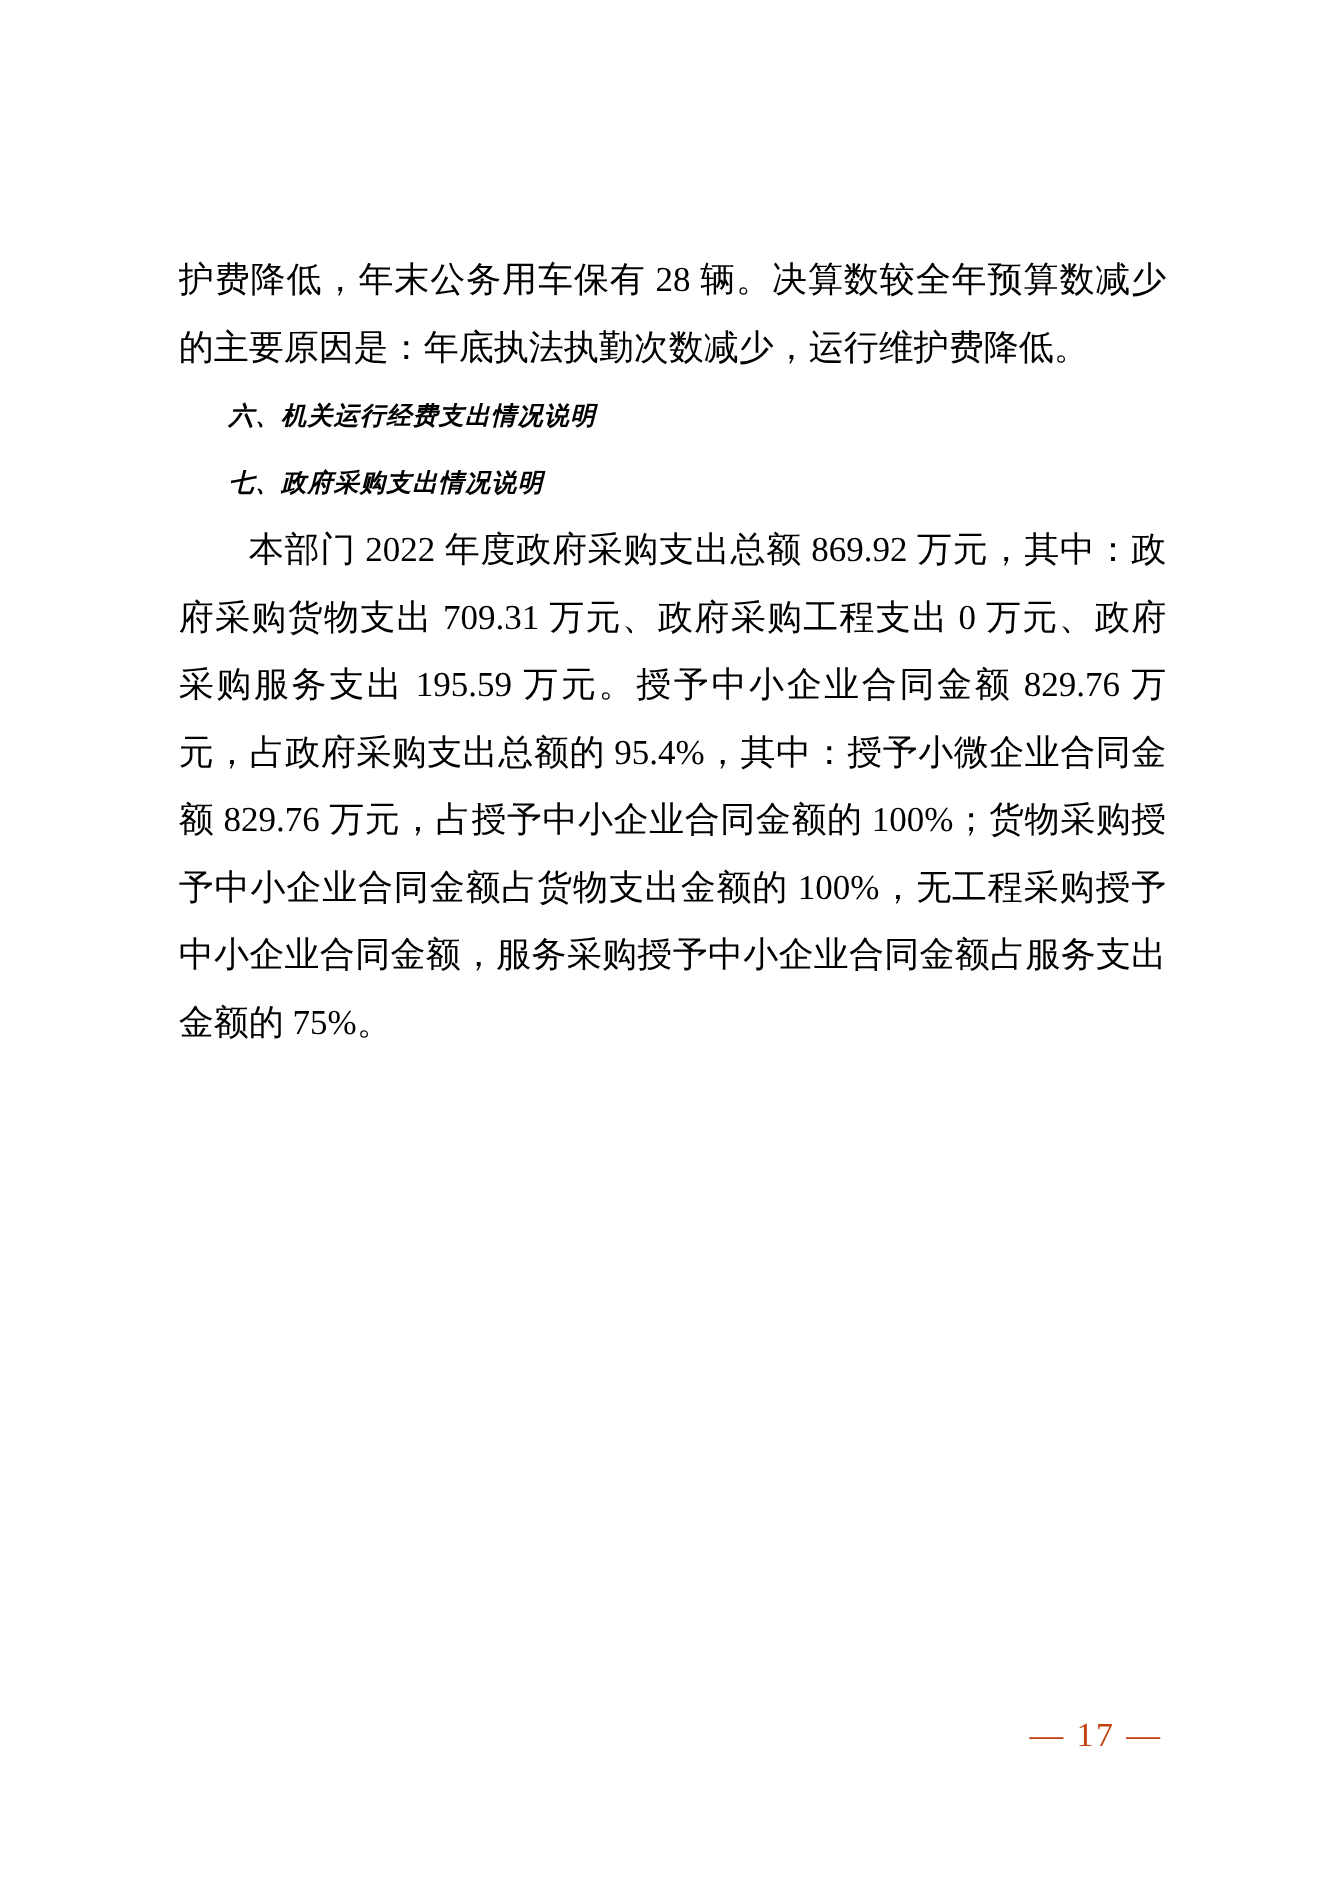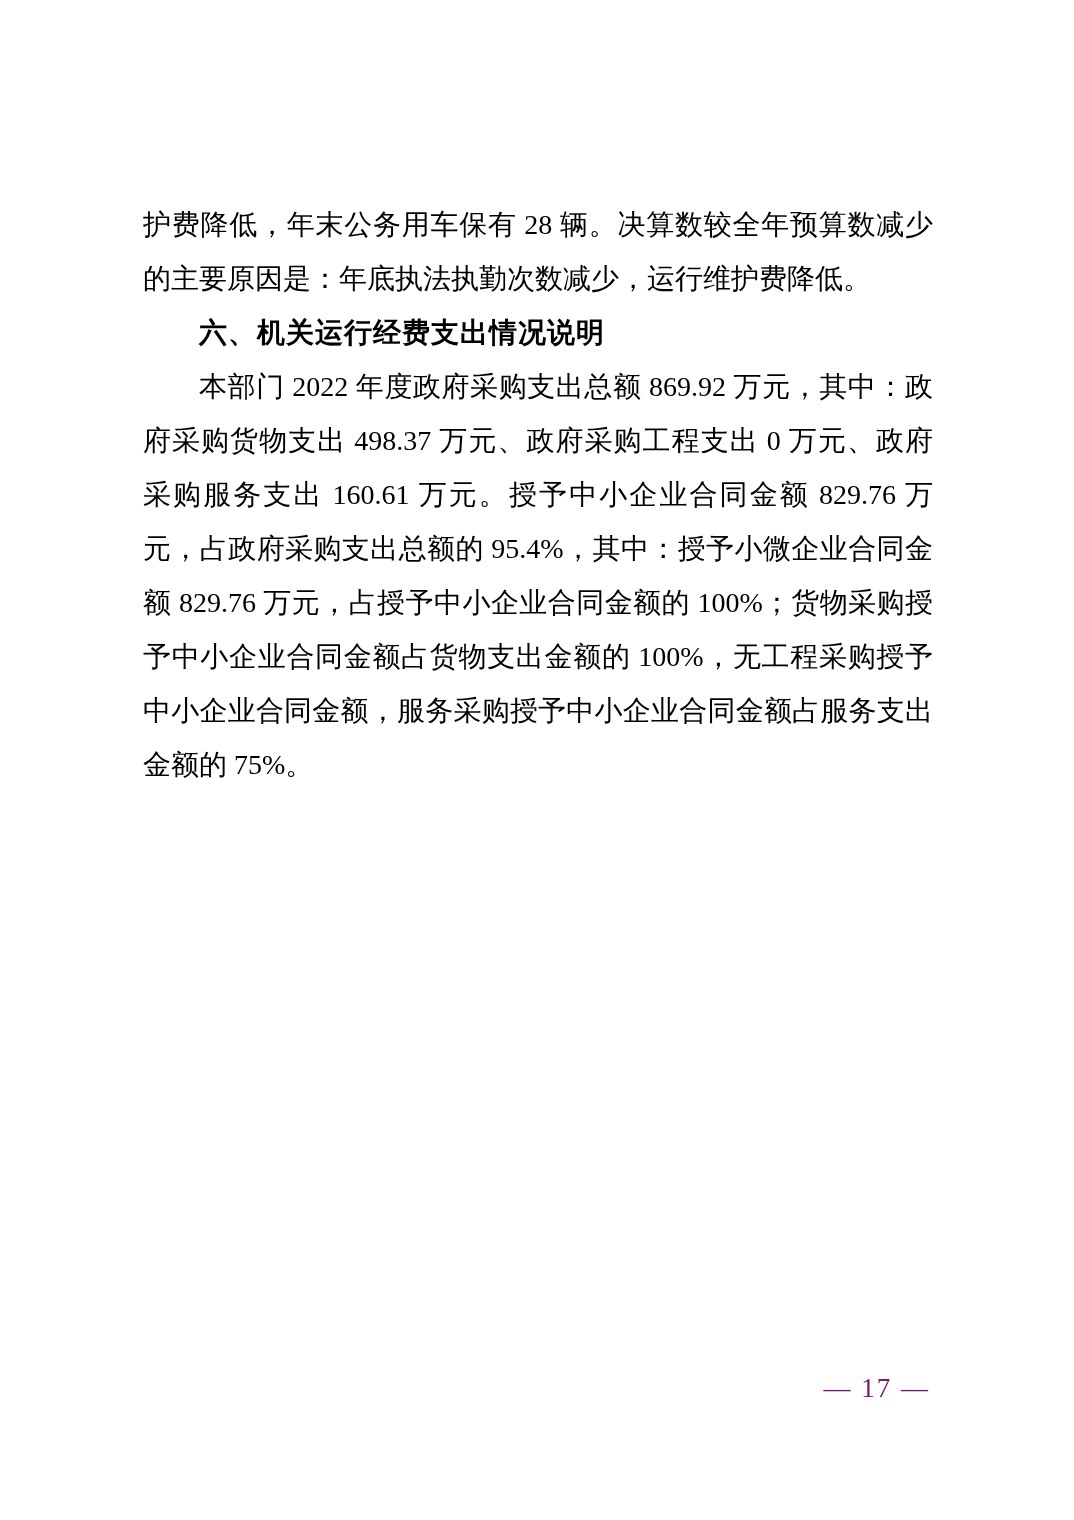--- a/index.html
+++ b/index.html
@@ -32,40 +32,42 @@
     text-indent: 2em;
   }
   .para.no-indent {
     text-indent: 0;
   }
   .heading {
     margin: 0;
     padding: 0;
     font-family: "Liberation Sans", "DejaVu Sans", sans-serif;
     font-weight: 700;
-    font-size: 28px;
+    font-size: 20px;
     line-height: 54px;
     text-indent: 2em;
     text-align: left;
     letter-spacing: 1px;
+    font-style: italic;
   }
   .page-footer {
     position: absolute;
     top: 1372px;
     right: 144px;
     font-family: "Liberation Serif", "DejaVu Serif", serif;
     font-size: 27px;
     line-height: 32px;
-    color: #701a75;
+    color: #c2410c;
     letter-spacing: 2px;
   }
 </style>
 </head>
 <body>
 
 <div class="page">
   <div class="content">
     <p class="para no-indent">护费降低，年末公务用车保有 28 辆。决算数较全年预算数减少的主要原因是：年底执法执勤次数减少，运行维护费降低。</p>
     <h2 class="heading">六、机关运行经费支出情况说明</h2>
-    <p class="para">本部门 2022 年度政府采购支出总额 869.92 万元，其中：政府采购货物支出 498.37 万元、政府采购工程支出 0 万元、政府采购服务支出 160.61 万元。授予中小企业合同金额 829.76 万元，占政府采购支出总额的 95.4%，其中：授予小微企业合同金额 829.76 万元，占授予中小企业合同金额的 100%；货物采购授予中小企业合同金额占货物支出金额的 100%，无工程采购授予中小企业合同金额，服务采购授予中小企业合同金额占服务支出金额的 75%。</p>
+    <h2 class="heading">七、政府采购支出情况说明</h2>
+    <p class="para">本部门 2022 年度政府采购支出总额 869.92 万元，其中：政府采购货物支出 709.31 万元、政府采购工程支出 0 万元、政府采购服务支出 195.59 万元。授予中小企业合同金额 829.76 万元，占政府采购支出总额的 95.4%，其中：授予小微企业合同金额 829.76 万元，占授予中小企业合同金额的 100%；货物采购授予中小企业合同金额占货物支出金额的 100%，无工程采购授予中小企业合同金额，服务采购授予中小企业合同金额占服务支出金额的 75%。</p>
   </div>
   <div class="page-footer">— 17 —</div>
 </div>
 
 </body></html>

